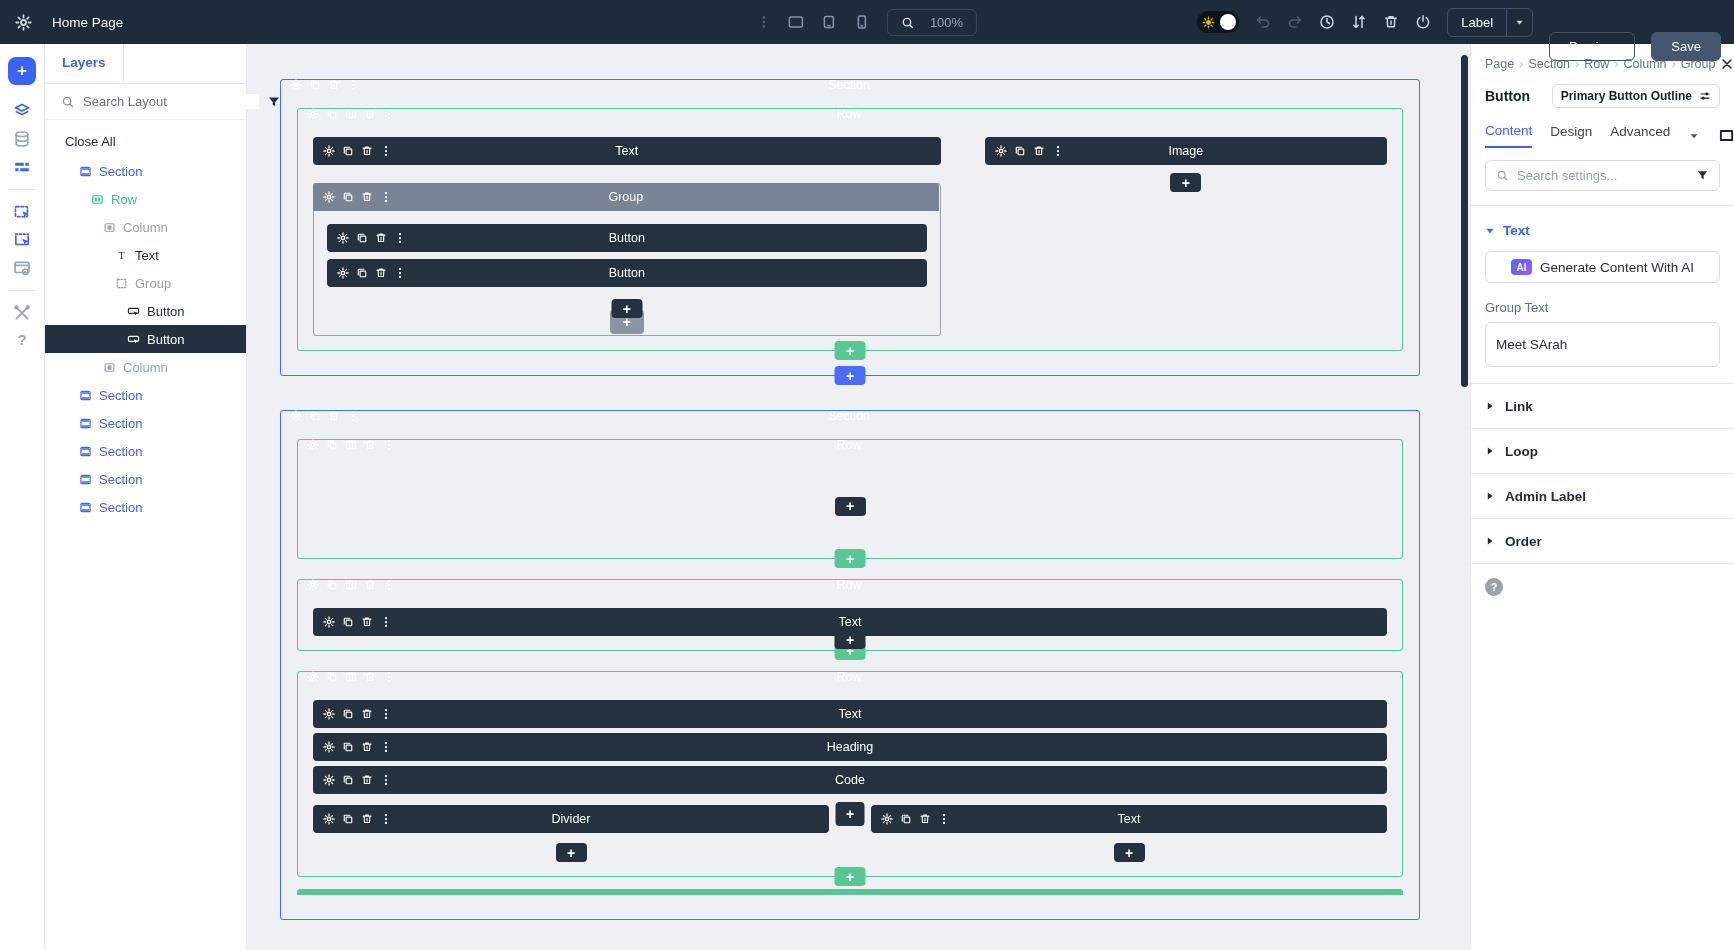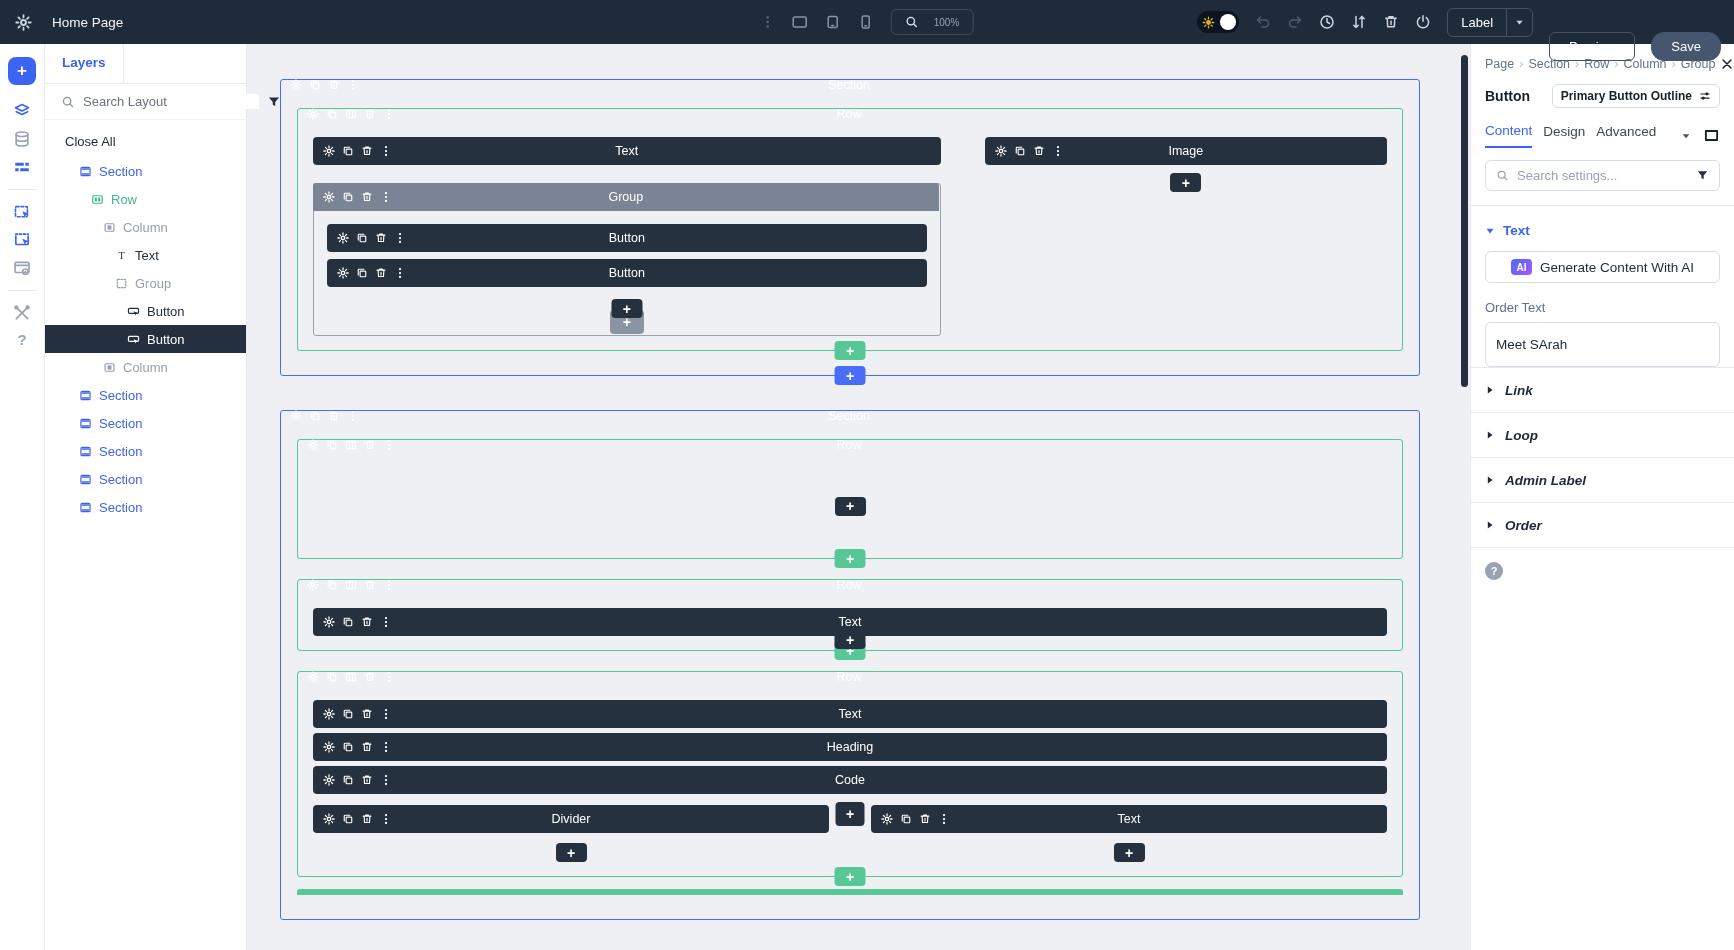--- a/index.html
+++ b/index.html
@@ -8,30 +8,30 @@
   .icn svg { width:100%; height:100%; stroke:currentColor; fill:none; stroke-width:1.5; stroke-linecap:round; stroke-linejoin:round; }
 
   
   .topbar { position:absolute; left:0; top:0; width:1734px; height:44px; background:#1e2b3a; display:flex; align-items:center; color:#e7ecf2; z-index:20; }
   .tb-left { display:flex; align-items:center; gap:20px; padding-left:15px; }
   .tb-left .icn { width:17px; height:17px; color:#cdd5de; }
   .tb-title { font-size:13.5px; color:#f3f5f8; }
   .tb-center { position:absolute; left:50%; top:0; height:44px; transform:translateX(-50%); display:flex; align-items:center; gap:17px; }
   .tb-center .icn { width:16px; height:16px; color:#8494aa; }
   .tb-center .icn.dots { width:14px; color:#56master;-67;color:#56677c; }
-  .zoombox { display:flex; align-items:center; gap:15px; border:1px solid #3b4c60; border-radius:6px; padding:5px 13px; color:#94a2b5; font-size:10px; }
+  .zoombox { display:flex; align-items:flex-end; gap:15px; border:1px solid #3b4c60; border-radius:6px; padding:5px 13px; color:#94a2b5; font-size:13px; }
   .zoombox .icn { width:14px; height:14px; color:#dfe5ec; }
   .tb-right { margin-left:auto; display:flex; align-items:center; gap:16px; padding-right:13px; }
   .tb-right .icn { width:16px; height:16px; color:#cdd5de; }
   .tb-right .icn.muted { color:#4d5d6f; }
   .toggle { width:42px; height:22px; border-radius:11px; background:#0c151f; position:relative; display:flex; align-items:center; cursor:pointer; }
   .toggle .icn { width:13px; height:13px; color:#e3b31f; position:absolute; left:5px; }
   .toggle-knob { position:absolute; right:3px; width:16px; height:16px; border-radius:50%; background:#fff; }
   .btn { border:1px solid #43546a; border-radius:6px; background:transparent; color:#fff; font-size:13px; font-family:inherit; padding:6px 19px; cursor:pointer;margin-top:48px; }
-  .btn-save { background:#46566e; border-color:#46566e;border-radius:13px; }
+  .btn-save { background:#46566e; border-color:#46566e; }
   .exit-split { display:flex; border:1px solid #43546a; border-radius:6px; overflow:hidden; }
   .exit-main { padding:6px 13px; font-size:13px; color:#fff; cursor:pointer; }
   .exit-caret { display:flex; align-items:center; padding:0 7px; border-left:1px solid #43546a; color:#8b99ad; cursor:pointer; }
   .exit-caret .icn { width:11px; height:11px; }
 
   
   .rail { position:absolute; left:0; top:44px; width:45px; bottom:0; background:#fff; border-right:1px solid #e7e9ee; display:flex; flex-direction:column; align-items:center; z-index:10; }
   .rail-add { margin:13px 0 12px; width:28px; height:28px; border:0; border-radius:8px; background:#3d63f3; color:#fff; font-size:17px; font-weight:bold; line-height:26px; cursor:pointer; }
   .rail-item { width:20px; height:20px; margin:4px 0; color:#9aa6b5; cursor:pointer; display:flex; align-items:center; justify-content:center; }
   .rail-item.active { color:#3d63f3; }
@@ -96,38 +96,38 @@
   
   .settings { position:absolute; right:0; top:44px; width:264px; bottom:0; background:#fff; border-left:1px solid #e7e9ee; padding:13px 14px 12px; z-index:10; font-size:13px; }
   .crumbs { display:flex; align-items:center; gap:5px; font-size:12.5px; color:#64748b; }
   .crumb { cursor:pointer; }
   .crumb-sep { color:#b5bdc9; }
   .crumbs .close { margin-left:auto; color:#17202b; width:14px; height:14px; cursor:pointer; }
   .modrow { display:flex; align-items:center; justify-content:space-between; margin-top:13px; }
   .modname { font-size:14px; font-weight:bold; color:#17202b; }
   .preset-chip { display:flex; align-items:center; gap:7px; border:1px solid #d8dce3; border-radius:6px; padding:4px 8px; font-size:12px; font-weight:bold; color:#17202b; cursor:pointer; }
   .preset-chip .icn { width:12px; height:12px; color:#17202b; }
-  .tabsrow { display:flex; align-items:center; gap:11px; margin-top:15px; }
+  .tabsrow { display:flex; align-items:center; gap:18px; margin-top:15px; }
   .ptab { font-size:13.5px; color:#3d4757; cursor:pointer; padding-bottom:8px; }
   .ptab.active { color:#3d63f3; border-bottom:2px solid #3d63f3; }
   .tabsrow .caret { margin-left:auto; width:12px; height:12px; color:#4b5565; cursor:pointer; }
   .tabsrow .frame { width:17px; height:15px; color:#17202b; cursor:pointer; }
   .psearch { margin-top:12px; display:flex; align-items:center; gap:8px; border:1px solid #d8dce3; border-radius:6px; height:31px; padding:0 10px; }
   .psearch .icn { width:13px; height:13px; color:#9aa3b2; }
   .psearch input { border:0; outline:0; flex:1; font-size:13px; font-family:inherit; color:#1f2937; min-width:0; }
   .psearch input::placeholder { color:#9aa3b2; }
   .psearch .icn.funnel { color:#243040; }
   .pdiv { border-top:1px solid #e7e9ee; margin:14px -14px 0; }
   .sect-head { display:flex; align-items:center; gap:8px; margin-top:17px; color:#3d63f3; font-weight:bold; font-size:13.5px; cursor:pointer; }
   .sect-head .icn { width:10px; height:10px; }
   .ai-btn { margin-top:13px; width:100%; height:32px; border:1px solid #d8dce3; border-radius:6px; background:#fff; display:flex; align-items:center; justify-content:center; gap:8px; font-size:13.5px; color:#1f2937; cursor:pointer; font-family:inherit; }
   .ai-badge { display:inline-flex; align-items:center; justify-content:center; width:21px; height:16px; border-radius:4px; background:linear-gradient(135deg,#4a6cf7,#a855f7); color:#fff; font-size:10px; font-weight:bold; }
   .field-label { margin-top:17px; color:#5b7192; font-size:13px; }
   .field-input { margin-top:7px; width:100%; height:45px; border:1px solid #d8dce3; border-radius:6px; padding:0 10px; font-size:13.5px; font-family:inherit; color:#1f2937; outline:none; }
-  .collapse-rows { border-top:1px solid #e7e9ee; margin-left:-14px; margin-right:-14px;font-style:italic; }
+  .collapse-rows { margin-top:16px; border-top:1px solid #e7e9ee; margin-left:-14px; margin-right:-14px; }
   .collapse-row { height:45px; display:flex; align-items:center; gap:10px; padding:0 14px; border-bottom:1px solid #e7e9ee; cursor:pointer; }
   .collapse-row .icn { width:10px; height:10px; color:#1f2937; }
   .collapse-label { font-size:13.5px; font-weight:bold; color:#1f2937; }
   .help-circle { margin-top:14px; width:18px; height:18px; border-radius:50%; background:#98a2b3; color:#fff; font-size:11px; font-weight:bold; display:flex; align-items:center; justify-content:center; cursor:pointer; }
 </style>
 </head>
 <body>
 
 <header class="topbar">
   <div class="tb-left">
@@ -1089,21 +1089,21 @@
         <svg viewBox="0 0 16 16">
           <path fill="currentColor" stroke="none" d="M2.5 4.5h11L8 12z"></path>
         </svg>
       </span>
     <span>Text</span>
   </div>
   <button class="ai-btn">
     <span class="ai-badge">AI</span>
     <span>Generate Content With AI</span>
   </button>
-  <div class="field-label">Order Text</div>
+  <div class="field-label">Group Text</div>
   <input class="field-input" value="Meet SArah" style="">
   <div class="collapse-rows" id="collapse-rows">
       <div class="collapse-row">
        <span class="icn">
           <svg viewBox="0 0 16 16">
             <path fill="currentColor" stroke="none" d="M4.5 2.5v11L12 8z"></path>
           </svg>
         </span>
        <span class="collapse-label">Link</span>
       </div>

